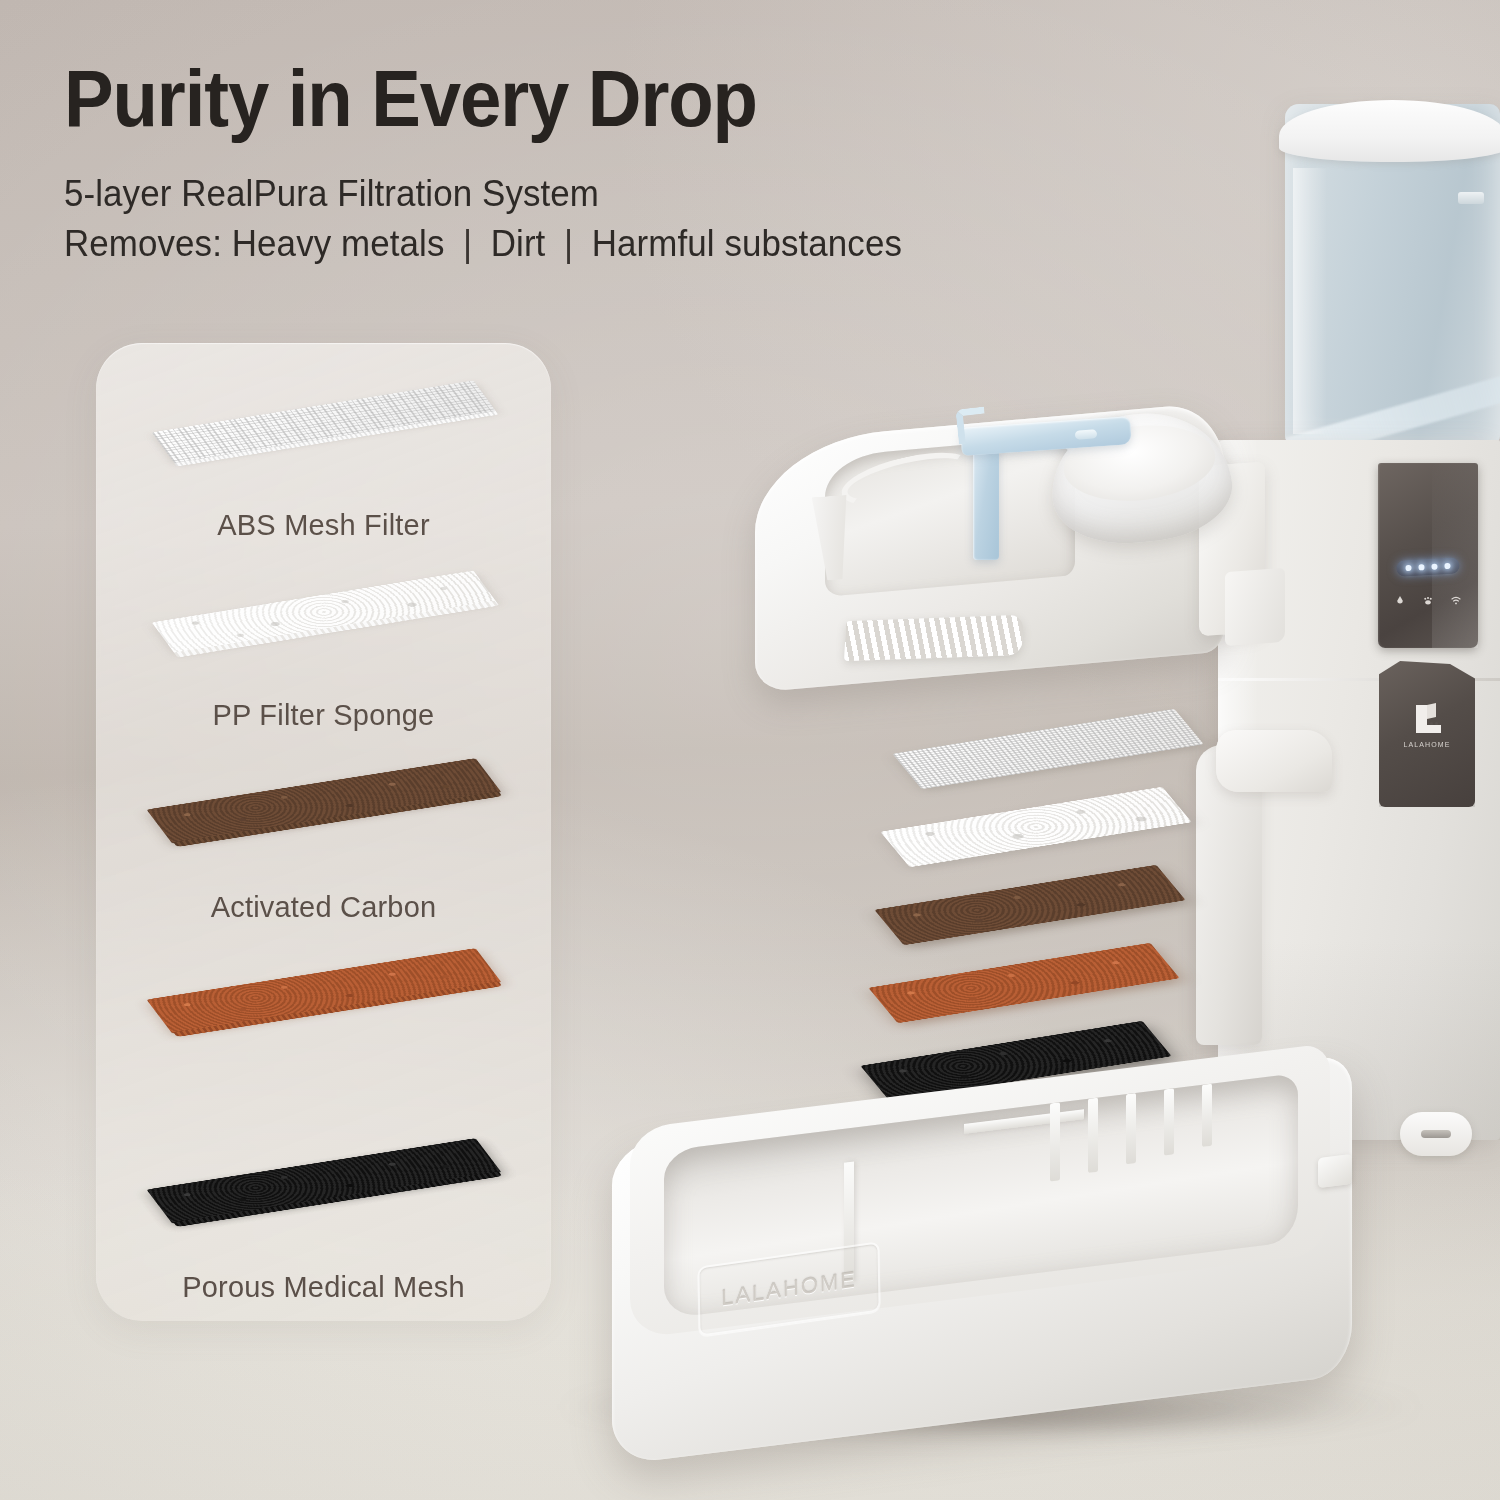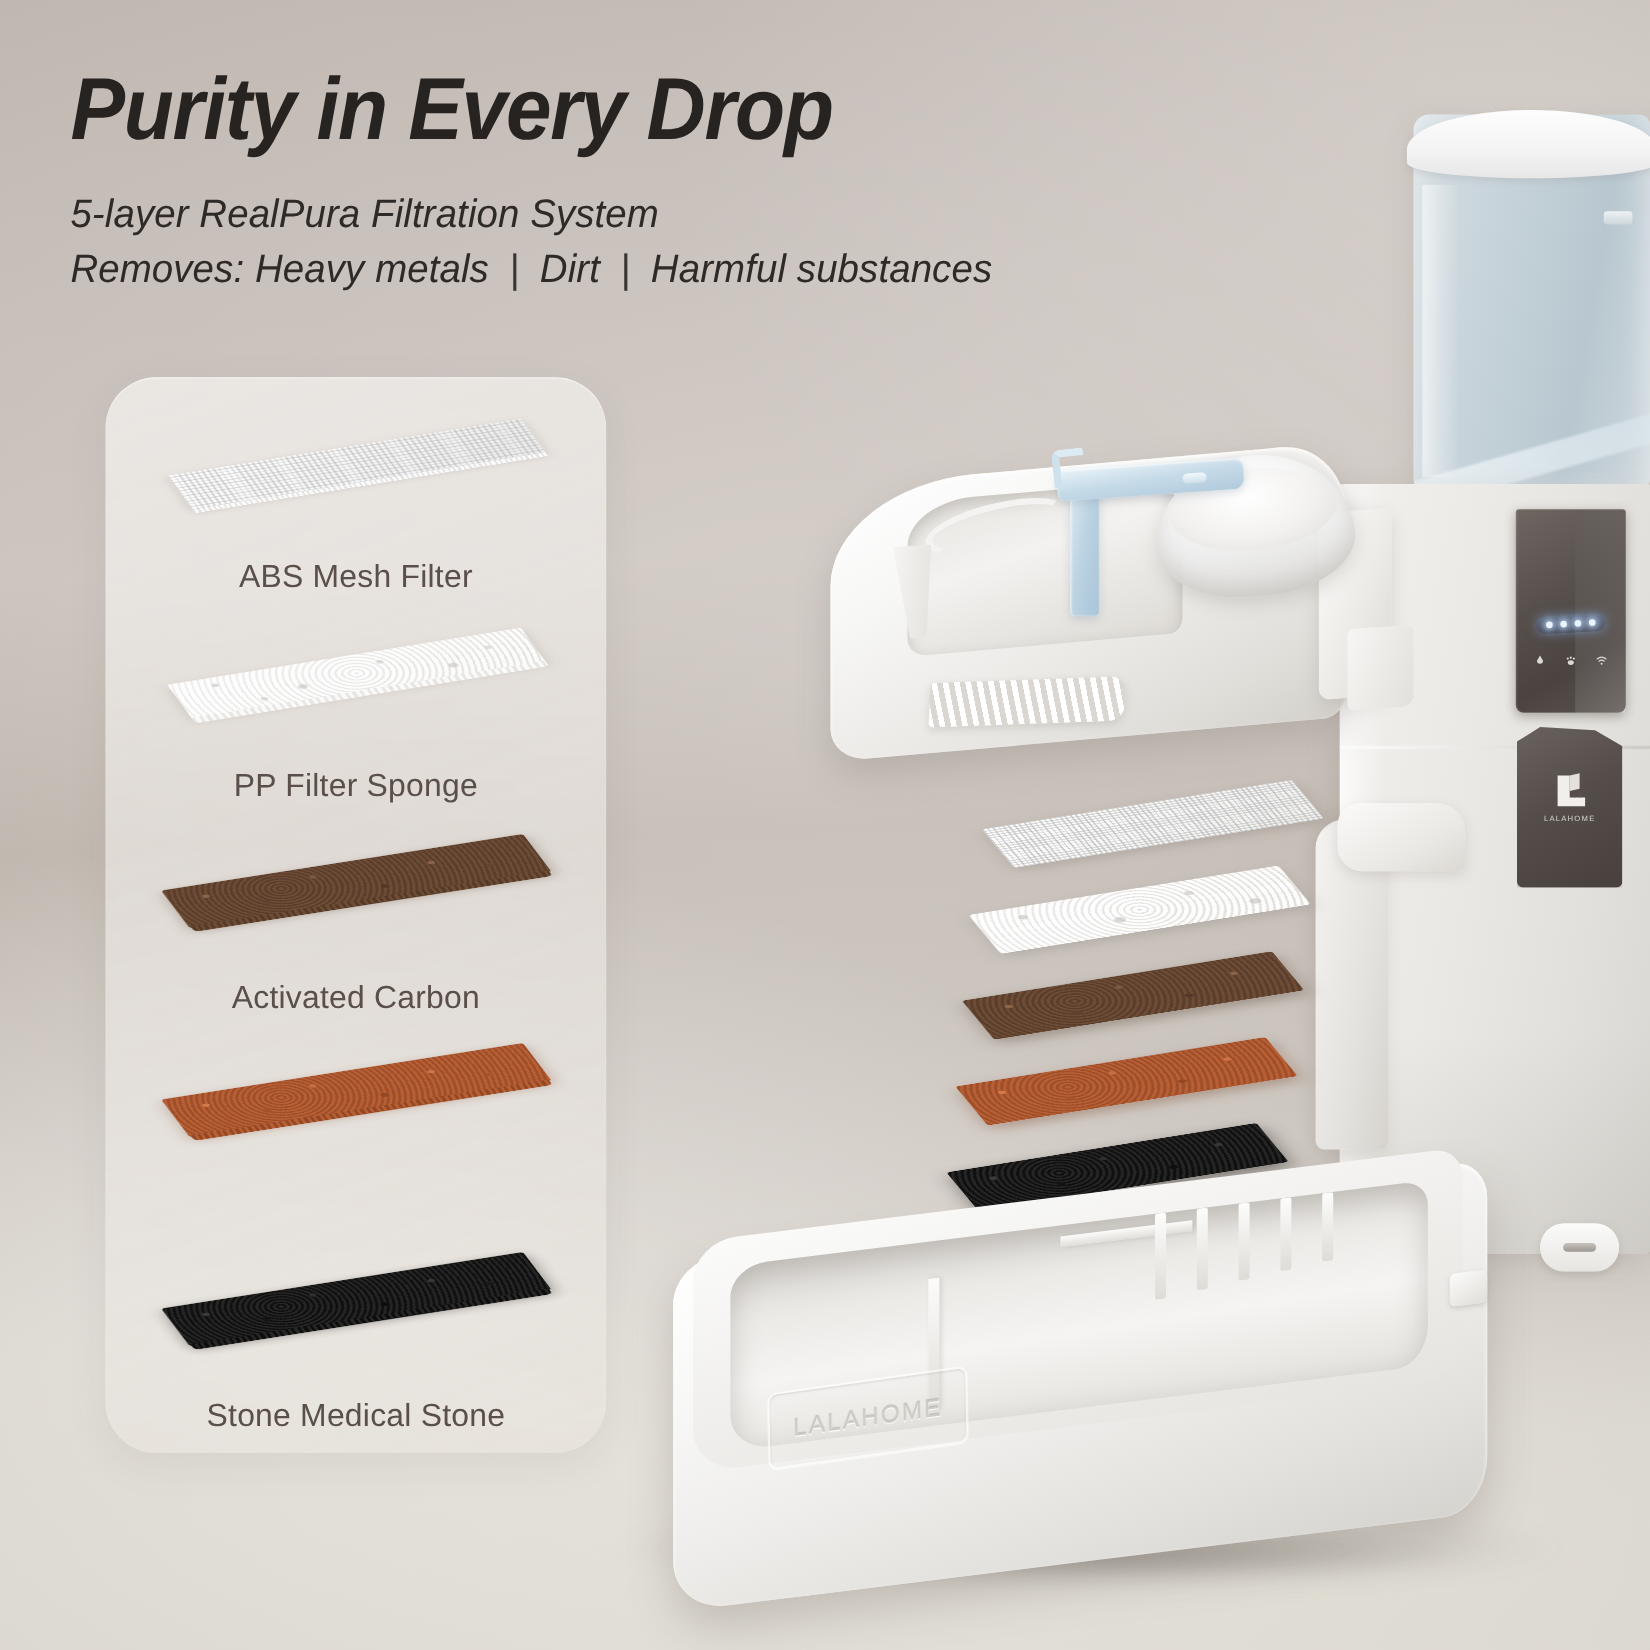--- a/index.html
+++ b/index.html
@@ -16,21 +16,21 @@
       radial-gradient(120% 80% at 18% 95%, rgba(236,233,228,.95) 0%, rgba(236,233,228,0) 55%),
       radial-gradient(90% 70% at 95% 8%, rgba(214,208,203,.9) 0%, rgba(214,208,203,0) 60%),
       linear-gradient(178deg,#c3bab4 0%,#c7bfb9 18%,#cbc3bd 34%,#bfb6ae 50%,#c8c1ba 64%,#d5d0c9 80%,#ddd9d2 92%,#e0ddd6 100%);
   }
   .bg-floor{position:absolute;left:0;right:0;bottom:0;height:330px;
     background:linear-gradient(180deg,rgba(226,222,214,0) 0%,rgba(228,225,217,.75) 40%,rgba(231,228,220,.95) 100%);}
   .bg-vig{position:absolute;inset:0;
     background:radial-gradient(130% 95% at 50% 42%, rgba(255,255,255,.20) 0%, rgba(255,255,255,0) 48%, rgba(120,110,102,.20) 100%);}
 
   
-  .head-wrap{position:absolute;left:64px;top:56px;width:1000px;z-index:40;font-style:italic;}
+  .head-wrap{position:absolute;left:64px;top:56px;width:1000px;z-index:40;}
   .headline{
     font-size:80px;line-height:86px;font-weight:bold;
     color:#272320;letter-spacing:-1.2px;
     transform:scaleX(.93);transform-origin:left center;
     margin:0;white-space:nowrap;
   }
   .sub-line{
     font-size:36px;line-height:50px;color:#2e2a27;
     letter-spacing:.1px;margin:0;white-space:nowrap;
     transform:scaleX(.97);transform-origin:left center;
@@ -441,21 +441,21 @@
     </div>
   </div>
 
   <div class="layer-row" style="top:792px;">
     <div class="layer-art">
       <div class="bed g-stone">
         <div class="grains"></div>
           <div class="lip"></div>
       </div>
     </div>
-    <div class="layer-cap" style="margin-top:44px;">Stone Medical Stone</div>
+    <div class="layer-cap" style="margin-top:44px;">Porous Medical Mesh</div>
   </div>
 </div>
 
 <div class="stage">
 
   <div class="tank">
     <div class="tank-diag"></div>
     <div class="tank-gloss"></div>
     <div class="tank-clip"></div>
   </div>

